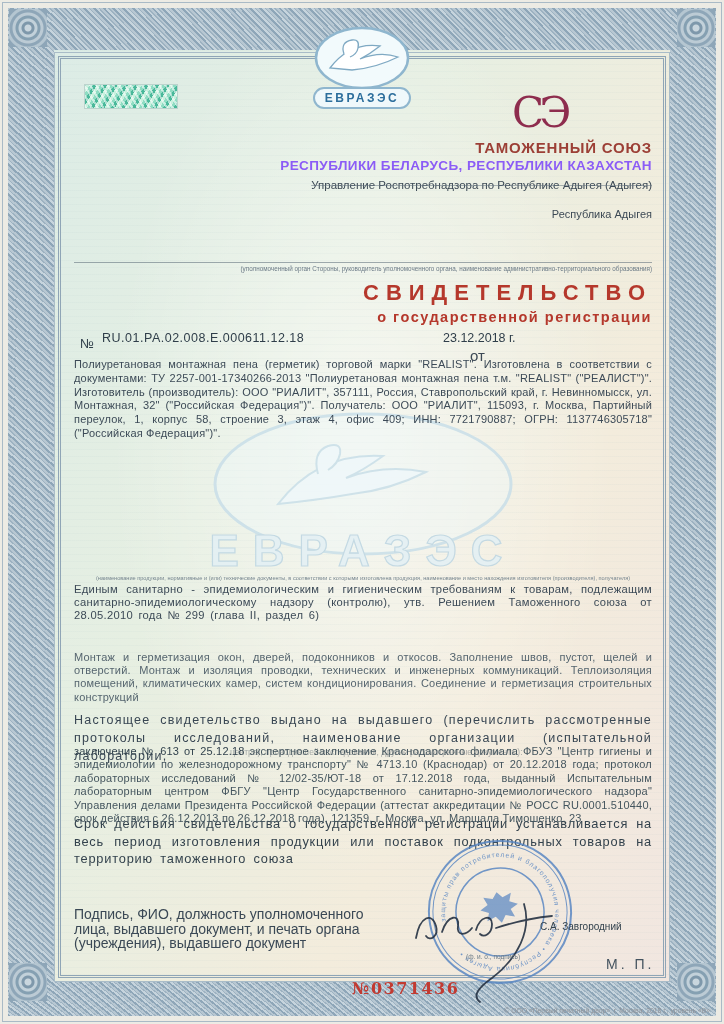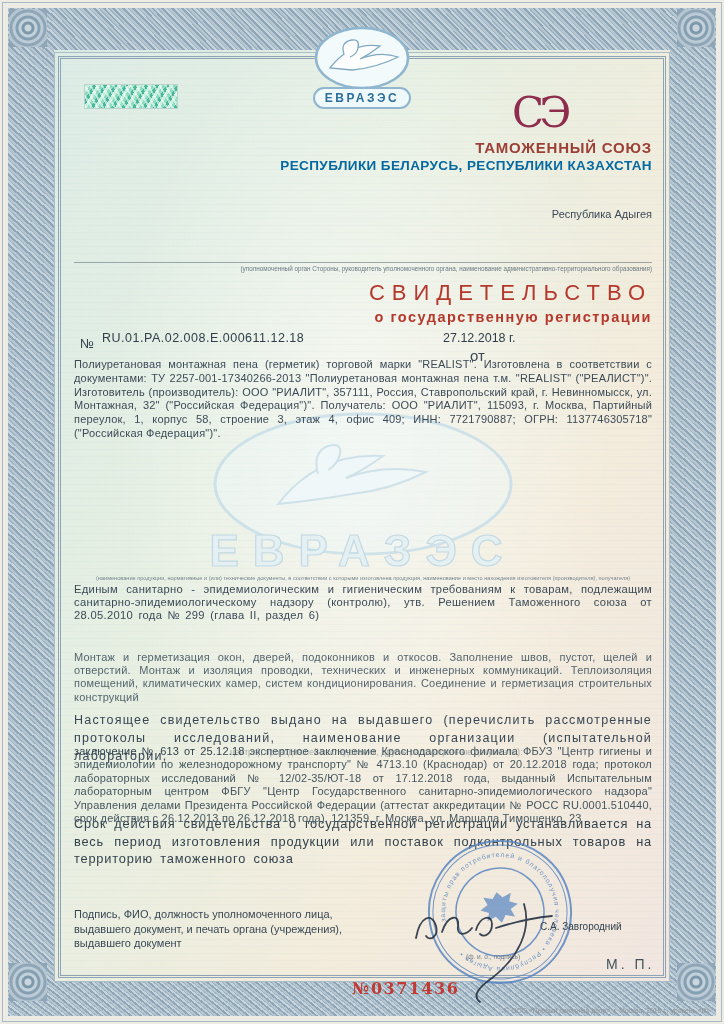--- a/index.html
+++ b/index.html
@@ -52,42 +52,42 @@
     font-family: "DejaVu Serif", serif;
     font-size: 42px; color: #8e2d4e; letter-spacing: -5px; font-weight: normal;
   }
   .watermark-svg { position: absolute; left: 168px; top: 408px; opacity: .85; }
   .stamp-svg { position: absolute; left: 424px; top: 836px; opacity: .82; transform: rotate(-10deg); z-index: 6; }
   .signature-svg { position: absolute; left: 406px; top: 896px; z-index: 7; }
   
   .abs { position: absolute; left: 74px; right: 72px; z-index: 3; }
   .cline { text-align: right; margin-top: 8px; }
   .h-customs { top: 131px; font-size: 15px; font-weight: bold; color: #9c3f36; letter-spacing: .8px; }
-  .h-republics { top: 150px; font-size: 13.5px; font-weight: bold; color: #0369a1; letter-spacing: .4px; }
+  .h-republics { top: 150px; font-size: 13.5px; font-weight: bold; color: #8b5cf6; letter-spacing: .4px; }
   .h-department { top: 171px; font-size: 11.5px; color: #3c4955; text-decoration: line-through; text-decoration-color: rgba(96,112,125,.5); }
   .h-chief { top: 186px; font-size: 11px; color: #3c4955; }
   .h-region { top: 200px; font-size: 11px; color: #3c4955; }
   .h-footnote { top: 254px; font-size: 6.3px; color: #6b7a86; border-top: 1px solid rgba(90,105,118,.55); padding-top: 2px; }
-  .title-main { top: 272px; font-size: 22px; font-weight: normal; color: #b5382c; letter-spacing: 7px; }
+  .title-main { top: 272px; font-size: 22px; font-weight: bold; color: #b5382c; letter-spacing: 7px; }
   .title-sub { top: 301px; font-size: 14.5px; font-weight: 600; color: #b5382c; letter-spacing: 1.5px; }
   .no-label { position: absolute; left: 80px; top: 336px; font-size: 13px; color: #2f3e4a; z-index: 3; }
   .no-value { position: absolute; left: 102px; top: 331px; font-size: 12.5px; color: #2f3e4a; letter-spacing: .5px; z-index: 3; }
   .date-value { position: absolute; left: 443px; top: 331px; font-size: 12.5px; color: #2f3e4a; z-index: 3; }
   .ot-label { position: absolute; left: 470px; top: 347px; font-size: 15px; color: #3c4955; z-index: 3; }
   .product-desc { top: 358px; font-size: 11px; line-height: 13.8px; color: #3c4a57; text-align: justify; letter-spacing: .2px; }
   .microline { top: 575px; font-size: 5.6px; color: #76858f; white-space: nowrap; overflow: hidden; text-align: center; }
   .compliance { top: 583px; font-size: 11.2px; line-height: 13.2px; color: #3c4a57; text-align: justify; letter-spacing: .3px; word-spacing: 2px; }
   .registered-form { top: 629px; font-size: 13px; line-height: 18.5px; color: #384653; text-align: justify; letter-spacing: 1.6px; word-spacing: 7px; }
   .scope { top: 651px; font-size: 11px; line-height: 13.2px; color: #55656f; text-align: justify; letter-spacing: .2px; z-index: 4; }
   .basis-form { top: 711px; font-size: 12.5px; line-height: 18px; color: #384653; text-align: justify; letter-spacing: 1.2px; word-spacing: 4px; }
   .basis-faint { position: absolute; left: 230px; top: 747px; font-size: 8.5px; color: rgba(70,85,97,.45); z-index: 2; }
   .basis-content { top: 745px; font-size: 11px; line-height: 13.4px; color: #45565f; text-align: justify; letter-spacing: .2px; z-index: 4; }
   .basis-content .inserted { color: #32434e; }
   .validity { top: 815px; font-size: 12.8px; line-height: 17.5px; color: #33424d; text-align: justify; letter-spacing: .8px; word-spacing: 3px; }
-  .sign-caption { position: absolute; left: 74px; top: 907px; width: 312px; font-size: 11px; line-height: 14.5px; color: #3a4855; z-index: 3; }
+  .sign-caption { position: absolute; left: 74px; top: 907px; width: 312px; font-size: 14px; line-height: 14.5px; color: #3a4855; z-index: 3; }
   .signer-name { position: absolute; left: 540px; top: 899px; font-size: 10px; color: #33424d; z-index: 8; margin-top: 22px; }
   .sign-note { position: absolute; left: 466px; top: 953px; font-size: 6.5px; color: #6c7c88; z-index: 8; }
   .mp-label { position: absolute; left: 606px; top: 956px; font-size: 14px; letter-spacing: 3px; color: #44535f; z-index: 8; }
   .serial { position: absolute; left: 352px; top: 951px; font-family: "DejaVu Serif", serif; font-size: 16px; font-weight: bold; color: #c23a31; letter-spacing: 1.5px; z-index: 8; margin-top: 28px; }
   .copyright { position: absolute; right: 14px; top: 1007px; font-size: 6.8px; color: #8f9399; z-index: 9; }
 </style>
 </head>
 <body>
 
 <div class="page">
@@ -116,29 +116,30 @@
     <path d="M30 44 Q50 18 80 22 Q70 30 60 35 Q80 27 98 33 Q76 44 52 46 Z" fill="#ffffff" stroke="#7fa9c3" stroke-width="1.3"></path>
     <path d="M44 30 Q40 18 52 16 Q60 15 58 24 Q57 30 50 33" fill="#ffffff" stroke="#7fa9c3" stroke-width="1.3"></path>
     <rect x="14" y="64" width="96" height="20" rx="10" fill="#eff8fb" stroke="#8fb6ce" stroke-width="2"></rect>
     <text x="62" y="78" text-anchor="middle" font-size="12" font-weight="bold" fill="#2c6e9c" letter-spacing="2.5">ЕВРАЗЭС</text>
   </svg>
 
   <div class="monogram">СЭ</div>
 
   <div class="abs cline h-customs">ТАМОЖЕННЫЙ СОЮЗ</div>
   <div class="abs cline h-republics">РЕСПУБЛИКИ БЕЛАРУСЬ, РЕСПУБЛИКИ КАЗАХСТАН</div>
+  <div class="abs cline h-department">Управление Роспотребнадзора по Республике Адыгея (Адыгея)</div>
   <div class="abs cline h-region">Республика Адыгея</div>
   <div class="abs cline h-footnote">(уполномоченный орган Стороны, руководитель уполномоченного органа, наименование административно-территориального образования)</div>
 
   <div class="abs cline title-main">СВИДЕТЕЛЬСТВО</div>
-  <div class="abs cline title-sub">о государственную регистрации</div>
+  <div class="abs cline title-sub">о государственной регистрации</div>
 
   <span class="no-label">№</span>
   <span class="no-value">RU.01.РА.02.008.Е.000611.12.18</span>
-  <span class="date-value">27.12.2018 г.</span>
+  <span class="date-value">23.12.2018 г.</span>
   <span class="ot-label">от</span>
 
   <div class="abs product-desc">Полиуретановая монтажная пена (герметик) торговой марки "REALIST". Изготовлена в соответствии с документами: ТУ 2257-001-17340266-2013 "Полиуретановая монтажная пена т.м. "REALIST" ("РЕАЛИСТ")". Изготовитель (производитель): ООО "РИАЛИТ", 357111, Россия, Ставропольский край, г. Невинномысск, ул. Монтажная, 32" ("Российская Федерация")". Получатель: ООО "РИАЛИТ", 115093, г. Москва, Партийный переулок, 1, корпус 58, строение 3, этаж 4, офис 409; ИНН: 7721790887; ОГРН: 1137746305718" ("Российская Федерация")".</div>
   <div class="abs microline">(наименование продукции, нормативные и (или) технические документы, в соответствии с которыми изготовлена продукция, наименование и место нахождения изготовителя (производителя), получателя)</div>
 
   <div class="abs compliance">Единым санитарно - эпидемиологическим и гигиеническим требованиям к товарам, подлежащим санитарно-эпидемиологическому надзору (контролю), утв. Решением Таможенного союза от 28.05.2010 года № 299 (глава II, раздел 6)</div>
 
   <div class="abs scope">Монтаж и герметизация окон, дверей, подоконников и откосов. Заполнение швов, пустот, щелей и отверстий. Монтаж и изоляция проводки, технических и инженерных коммуникаций. Теплоизоляция помещений, климатических камер, систем кондиционирования. Соединение и герметизация строительных конструкций</div>
 
   <div class="abs basis-form">Настоящее свидетельство выдано на выдавшего (перечислить рассмотренные протоколы исследований, наименование организации (испытательной лаборатории,</div>

